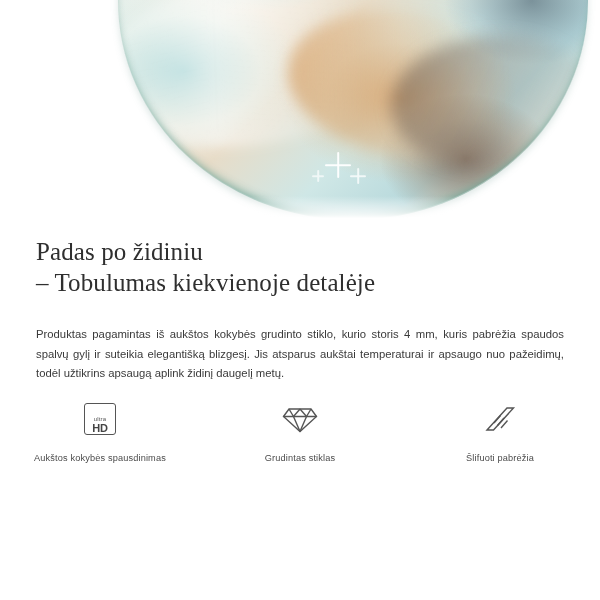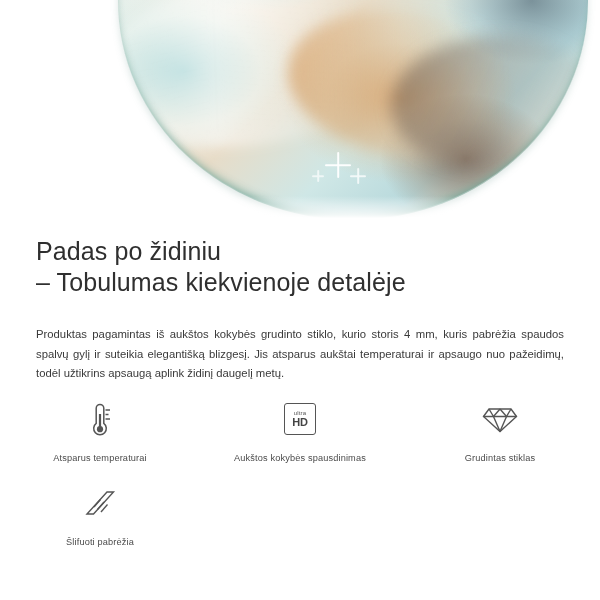--- a/index.html
+++ b/index.html
@@ -129,21 +129,21 @@
 
   
   .content {
     position: absolute;
     left: 0;
     top: 222px;
     width: 600px;
   }
 
   .headline {
-    font-family: Liberation Sans, sans-serif;
+    font-family: Liberation Serif, serif;
     font-size: 25px;
     line-height: 31px;
     color: #2f2f2f;
     font-weight: 400;
     margin: 0;
     padding: 14px 36px 0 36px;
     letter-spacing: 0.1px;
   }
   .headline .line2 { display: block; }
 
@@ -194,21 +194,21 @@
   }
 
   .ultrahd-box {
     width: 30px;
     height: 30px;
     border: 1.6px solid #555;
     border-radius: 3px;
     display: flex;
     flex-direction: column;
     align-items: center;
-    justify-content: center;
+    justify-content: flex-end;
     line-height: 1;
   }
   .ultrahd-box .u-top {
     font-size: 6px;
     color: #555;
     letter-spacing: .2px;
     margin-bottom: 1px;
   }
   .ultrahd-box .u-bot {
     font-size: 11px;
@@ -239,33 +239,20 @@
   <div class="content">
     <h1 class="headline">
       <span>Padas po židiniu</span>
       <span class="line2">– Tobulumas kiekvienoje detalėje</span>
     </h1>
     <p class="body-copy">Produktas pagamintas iš aukštos kokybės grudinto stiklo, kurio storis 4 mm, kuris pabrėžia spaudos spalvų gylį ir suteikia elegantišką blizgesį. Jis atsparus aukštai temperaturai ir apsaugo nuo pažeidimų, todėl užtikrins apsaugą aplink židinį daugelį metų.</p>
   </div>
 
   <div class="features">
 
-    <div class="feature">
-      <div class="feature-icon">
-        <svg width="34" height="40" viewBox="0 0 34 40" fill="none" stroke="#555" stroke-width="1.5">
-          <path d="M17 5.5a3.8 3.8 0 0 0-3.8 3.8v15.1a6.3 6.3 0 1 0 7.6 0V9.3A3.8 3.8 0 0 0 17 5.5z"></path>
-          <circle cx="17" cy="30.2" r="3.1" fill="#555" stroke="none"></circle>
-          <rect x="15.9" y="15" width="2.2" height="13" fill="#555" stroke="none"></rect>
-          <line x1="22.5" y1="11" x2="27" y2="11"></line>
-          <line x1="22.5" y1="15.5" x2="25.5" y2="15.5"></line>
-          <line x1="22.5" y1="20" x2="27" y2="20"></line>
-        </svg>
-      </div>
-      <div class="feature-label">Atsparus temperaturai</div>
-    </div>
 
     <div class="feature">
       <div class="feature-icon">
         <div class="ultrahd-box">
           <span class="u-top">ultra</span>
           <span class="u-bot">HD</span>
         </div>
       </div>
       <div class="feature-label">Aukštos kokybės spausdinimas</div>
     </div>

